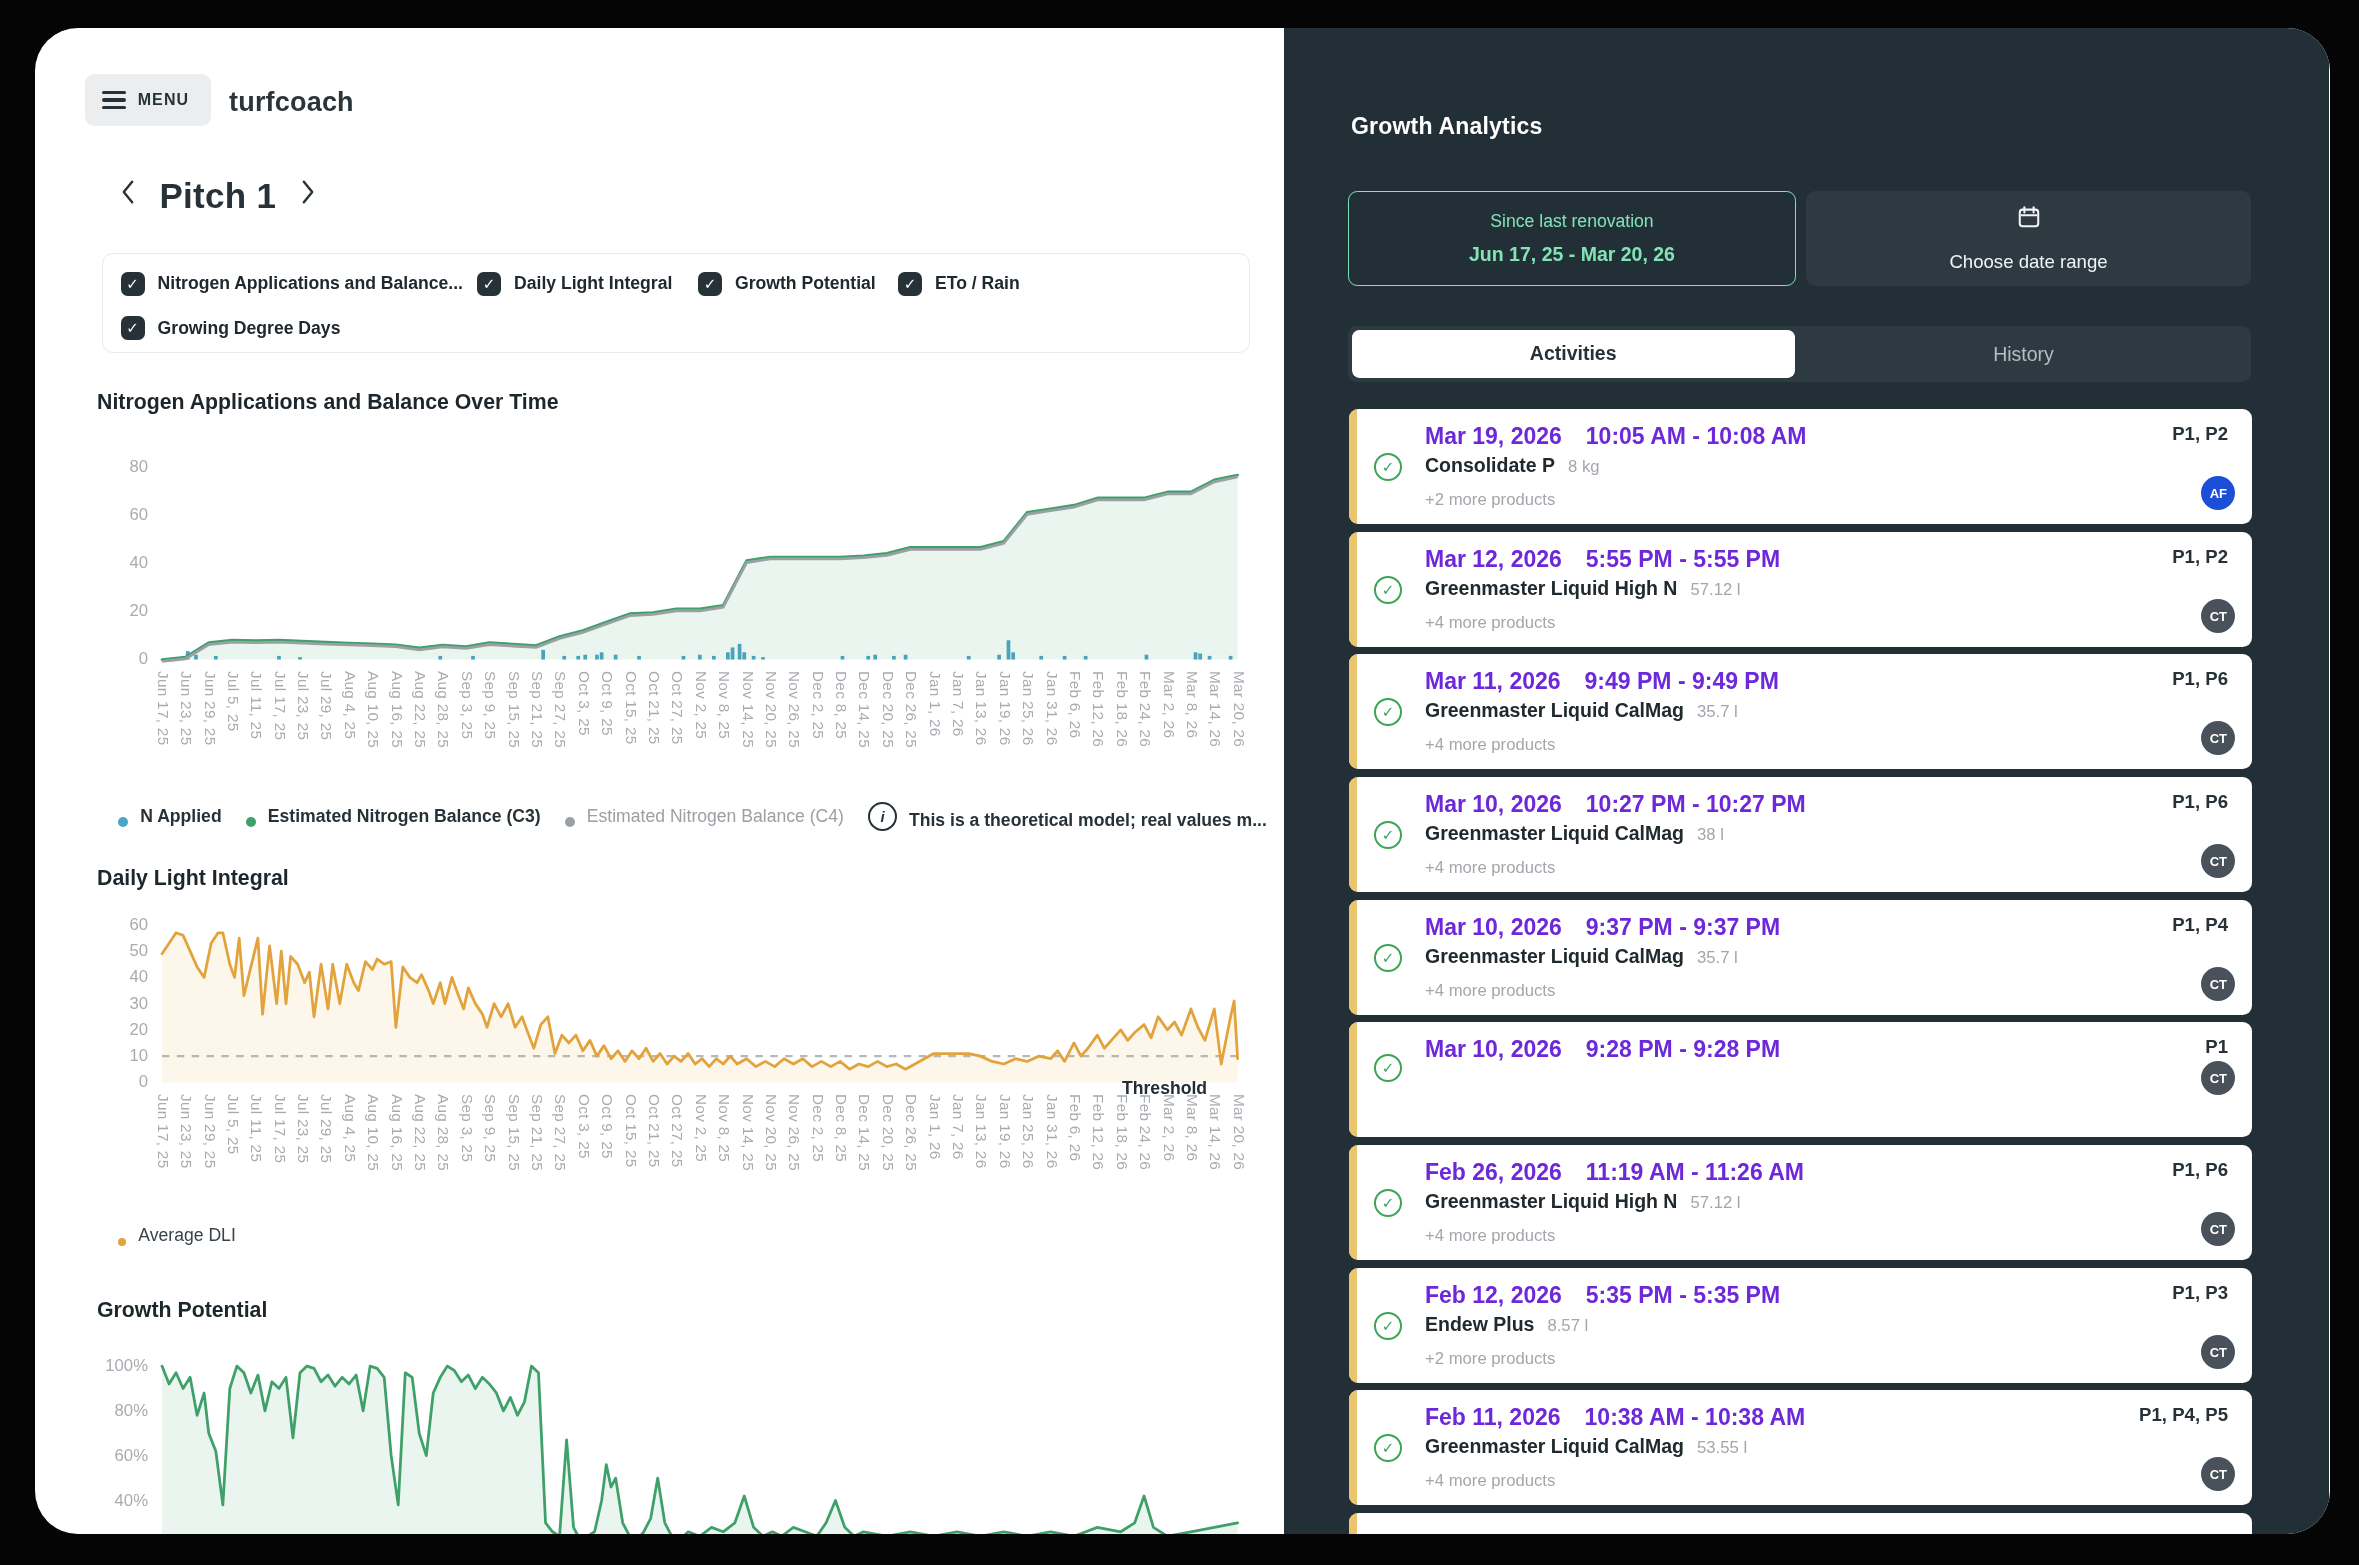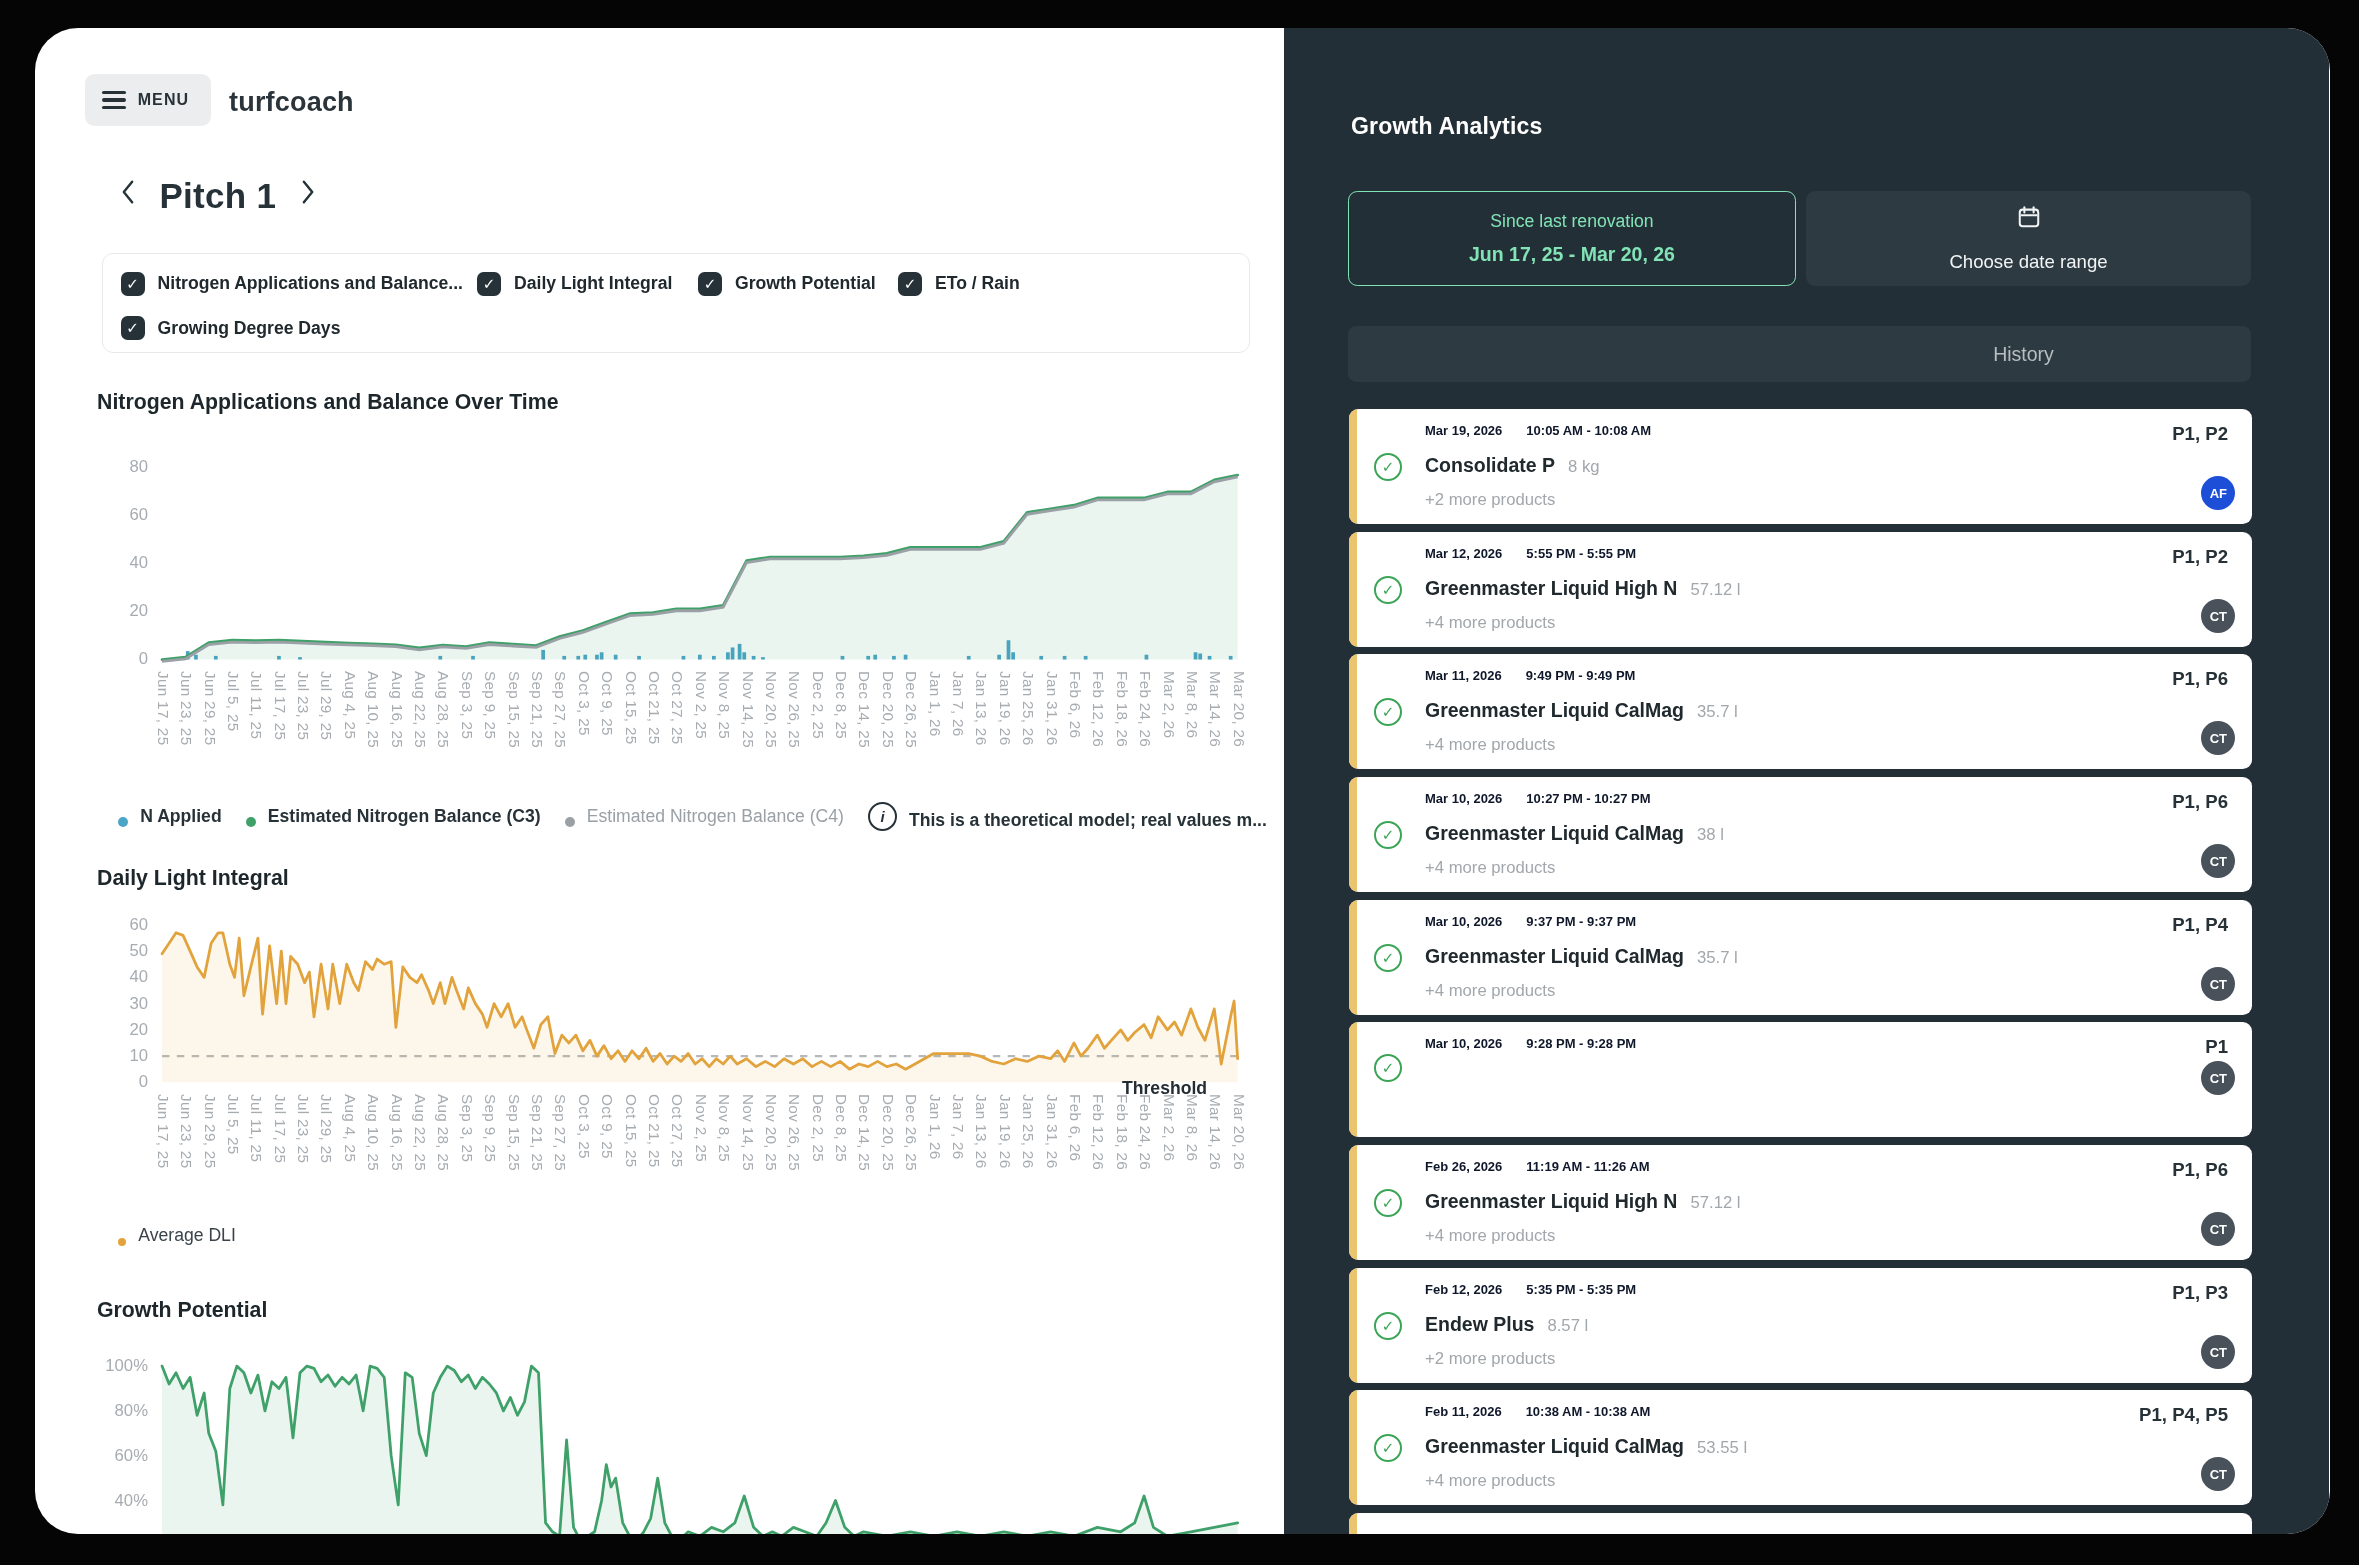--- a/index.html
+++ b/index.html
@@ -49,21 +49,21 @@
   .btn-date .lbl{font-size:18.6px;color:#f2f4f5;}
   .tabs{position:absolute;left:64px;top:298px;width:903px;height:56px;background:#2d3a42;border-radius:8.3px;}
   .tab-active{position:absolute;left:3.7px;top:3.7px;width:443px;height:48px;background:#fff;border-radius:7.4px;
     display:flex;align-items:center;justify-content:center;font-size:19.5px;font-weight:600;color:#273238;cursor:pointer;}
   .tab-inactive{position:absolute;left:451px;top:0;width:449px;height:56px;display:flex;align-items:center;
     justify-content:center;font-size:19.5px;font-weight:500;color:#b7bdc0;cursor:pointer;}
   .card{position:absolute;left:65px;width:903px;height:115px;background:#fff;border-radius:9.3px;overflow:hidden;cursor:pointer;}
   .stripe{position:absolute;left:0;top:0;width:8.3px;height:100%;background:#eac46e;}
   .chk{position:absolute;left:25px;width:28px;height:28px;border:2.3px solid #3aa556;border-radius:50%;
     box-sizing:border-box;color:#3aa556;font-size:15px;display:flex;align-items:center;justify-content:center;font-weight:700;}
-  .c-date{position:absolute;left:76px;top:14px;display:flex;gap:24px;font-size:13px;font-weight:600;color:#0f172a;}
+  .c-date{position:absolute;left:76px;top:14px;display:flex;gap:24px;font-size:23px;font-weight:600;color:#6d28d9;}
   .c-pitches{position:absolute;right:24px;top:14px;font-size:18.6px;font-weight:600;color:#273238;}
   .c-prod{position:absolute;left:76px;top:45px;display:flex;align-items:baseline;gap:13px;}
   .c-prod .name{font-size:19.5px;font-weight:700;color:#20292e;}
   .c-prod .qty{font-size:16.7px;font-weight:500;color:#a2a7ac;}
   .c-more{position:absolute;left:76px;top:81px;font-size:16.7px;color:#a2a7ac;}
   .avatar{position:absolute;right:16.7px;width:34px;height:34px;border-radius:50%;display:flex;
     align-items:center;justify-content:center;font-size:13px;font-weight:700;color:#fff;}
   svg{display:block;}
 </style>
 </head>
@@ -332,20 +332,21 @@
       <svg width="24" height="24" viewBox="0 0 26 26">
         <rect x="3" y="5" width="20" height="18" rx="3" fill="none" stroke="#f2f4f5" stroke-width="2.2"></rect>
         <line x1="8" y1="2.5" x2="8" y2="8" stroke="#f2f4f5" stroke-width="2.2" stroke-linecap="round"></line>
         <line x1="18" y1="2.5" x2="18" y2="8" stroke="#f2f4f5" stroke-width="2.2" stroke-linecap="round"></line>
         <line x1="4" y1="11" x2="22" y2="11" stroke="#f2f4f5" stroke-width="2.2"></line>
       </svg>
       <span class="lbl">Choose date range</span>
     </div>
 
     <div class="tabs">
+      <div class="tab-active">Activities</div>
       <div class="tab-inactive">History</div>
     </div>
 
     <div id="activity-list">
         <div class="card" style="top:381px">
           <span class="stripe"></span>
           <span class="chk" style="top:44px">✓</span>
           <div class="c-date">
             <span>Mar 19, 2026</span>
             <span>10:05 AM - 10:08 AM</span>

